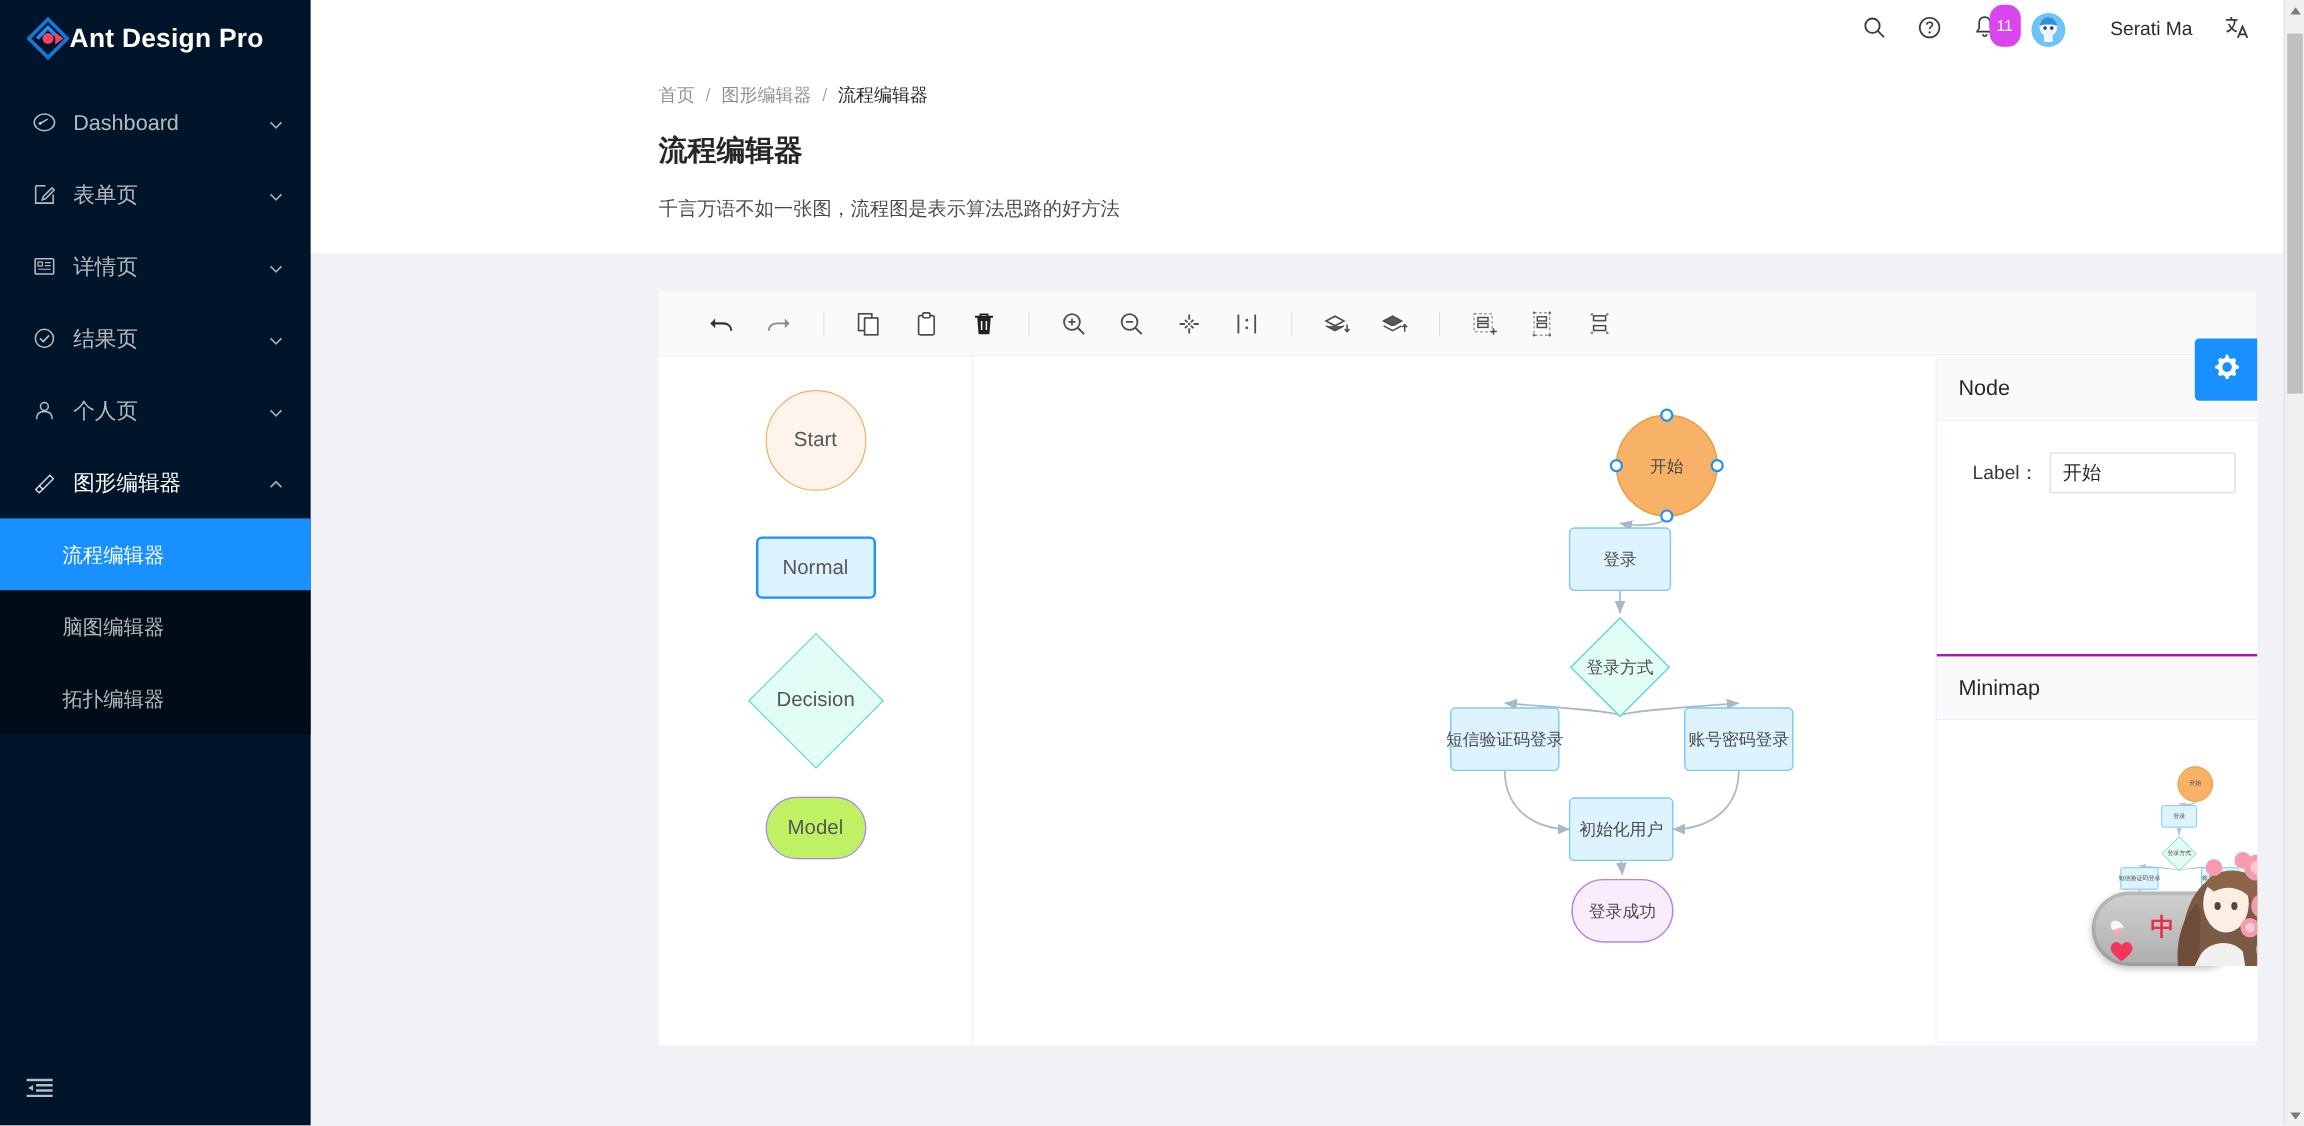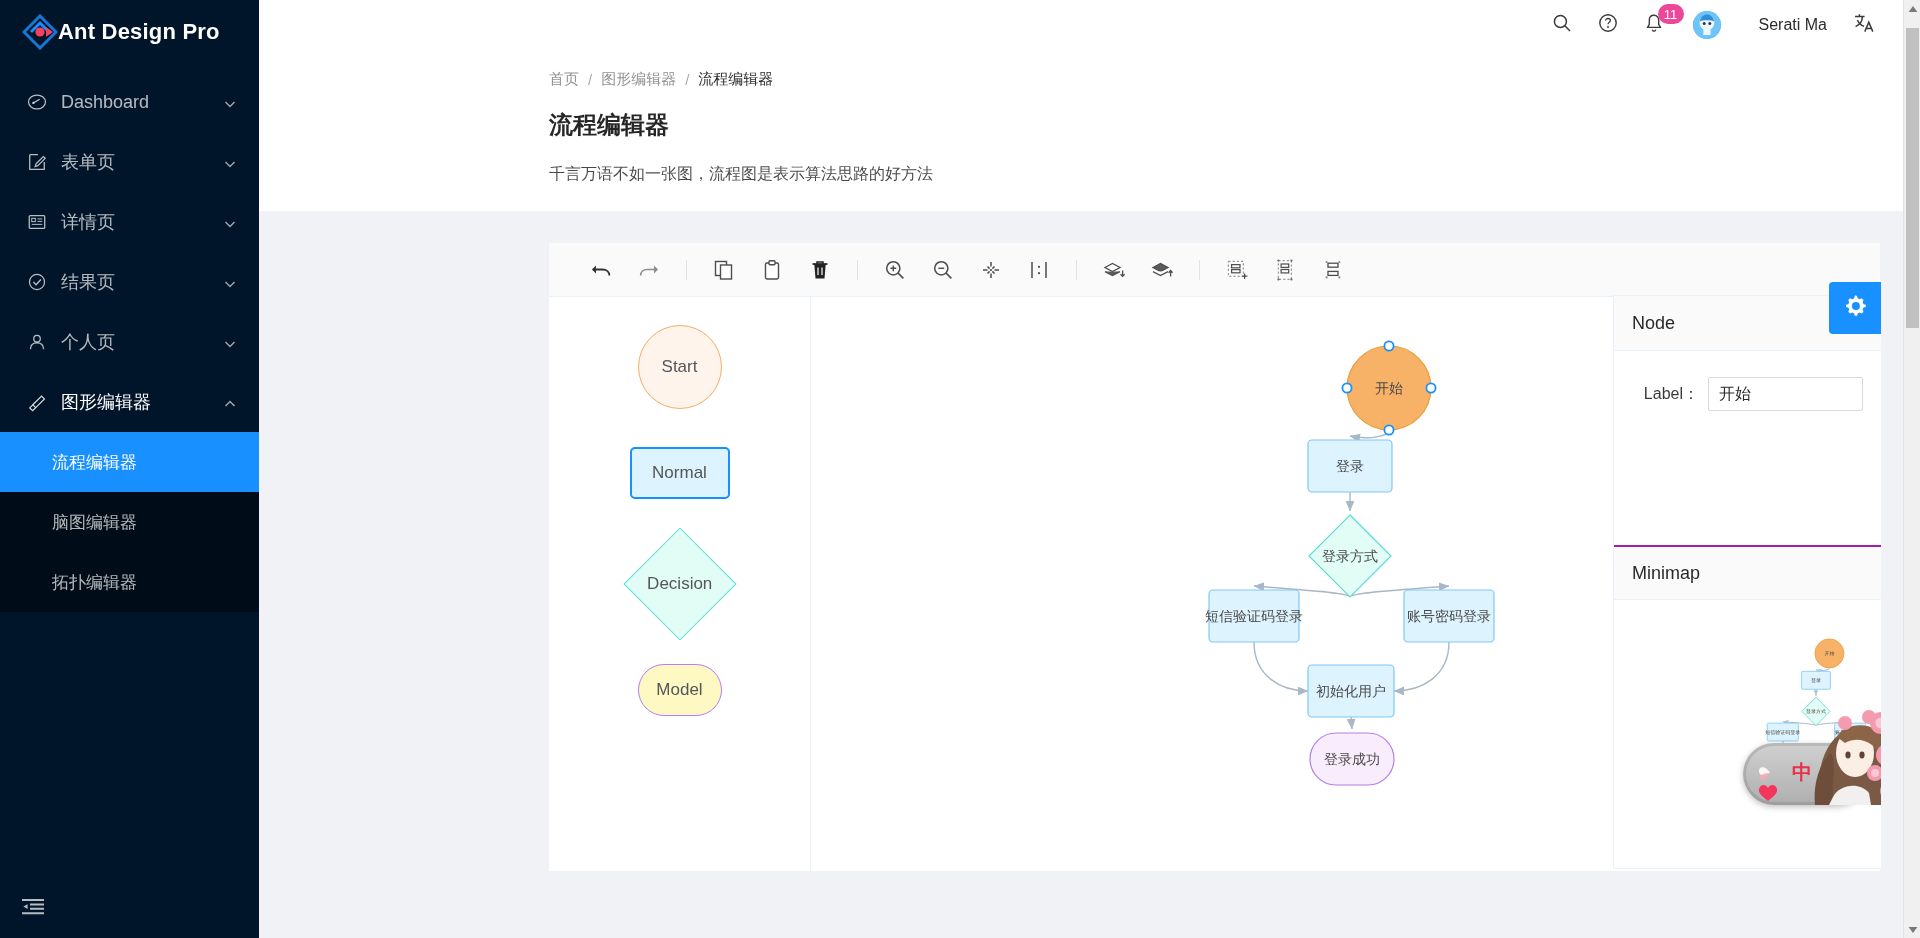--- a/index.html
+++ b/index.html
@@ -48,22 +48,22 @@
   
   .main { flex: 1 1 auto; height: 938px; display: flex; flex-direction: column;
           background: #f0f2f5; position: relative; overflow: hidden; }
   .topbar {
     height: 50px; flex: 0 0 50px; background: #fff; display: flex;
     align-items: center; justify-content: flex-end; padding-right: 32px; gap: 0;
   }
   .tb-item { height: 50px; display: flex; align-items: center; justify-content: center;
              cursor: pointer; position: relative; padding: 0 13px; }
   .badge {
-    position: absolute; top: 4px; left: 27px; min-width: 26px; height: 20px;
-    background: #ec4899; color: #fff; border-radius: 11px; font-size: 13px;
+    position: absolute; top: 4px; left: 27px; min-width: 26px; height: 35px;
+    background: #d946ef; color: #fff; border-radius: 11px; font-size: 13px;
     display: flex; align-items: center; justify-content: center; padding: 0 6px;
     font-family: "Liberation Sans", sans-serif; line-height: 1;
   }
   .avatar {
     width: 28px; height: 28px; border-radius: 50%; overflow: hidden;
     background: #4ab0f5; flex: 0 0 28px; position: relative;
   }
   .uname { font-size: 16px; color: #2b2b2b; margin-left: 10px; white-space: nowrap; }
 
   
@@ -97,21 +97,21 @@
   .pi { display: flex; align-items: center; justify-content: center;
         font-size: 17px; color: #545659; cursor: grab; }
   .p-start { width: 84px; height: 84px; border-radius: 50%;
              background: #fef4ec; border: 1px solid #f2ae62; margin-bottom: 38px; }
   .p-normal { width: 100px; height: 52px; border-radius: 5px;
               background: #ddf3fe; border: 2px solid #1890ff; margin-bottom: 45px; }
   .p-decision { width: 80px; height: 80px; background: #e2fdf5;
                 border: 1px solid #5cdbd3; transform: rotate(45deg); margin-bottom: 40px; }
   .p-decision span { transform: rotate(-45deg); white-space: nowrap; }
   .p-model { width: 84px; height: 52px; border-radius: 26px;
-             background: #fef9c3; border: 1px solid #b37feb; }
+             background: #bef264; border: 1px solid #b37feb; }
   .canvas { flex: 1 1 auto; position: relative; background: #fff; overflow: hidden; }
   .canvas svg { position: absolute; top: 0; left: 0; }
 
   
   .sidepanel {
     position: absolute; right: -1px; top: 52px; width: 268px; background: #fff;
     border: 1px solid #e8f2fb; border-right: none;
   }
   .sp-head {
     height: 55px; background: #fafafa; border-bottom: 1px solid #e8f2fb;

